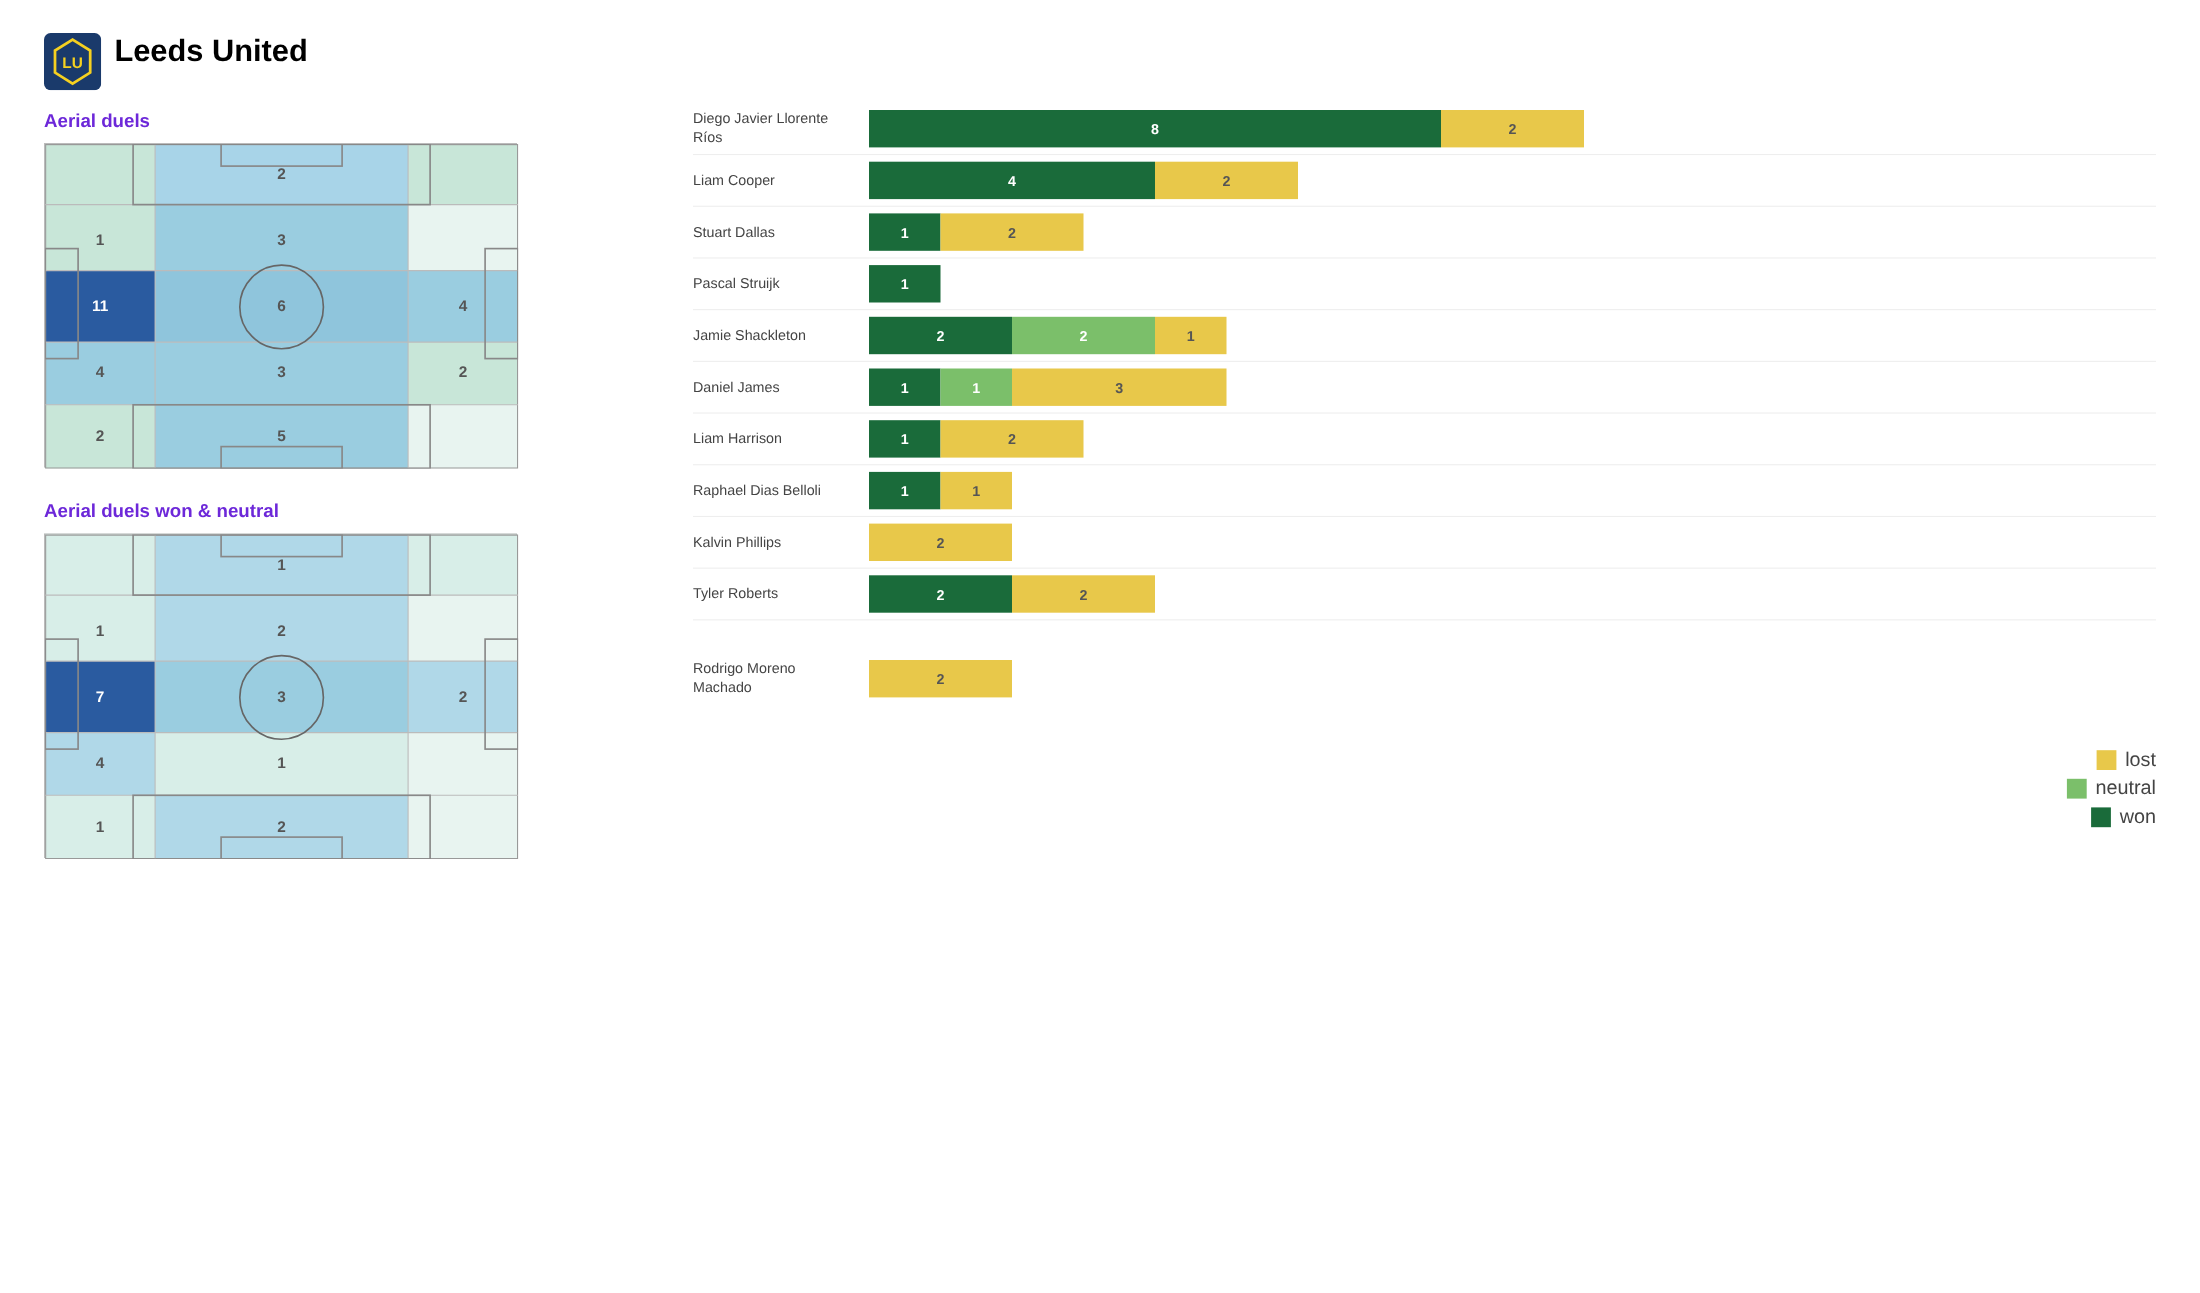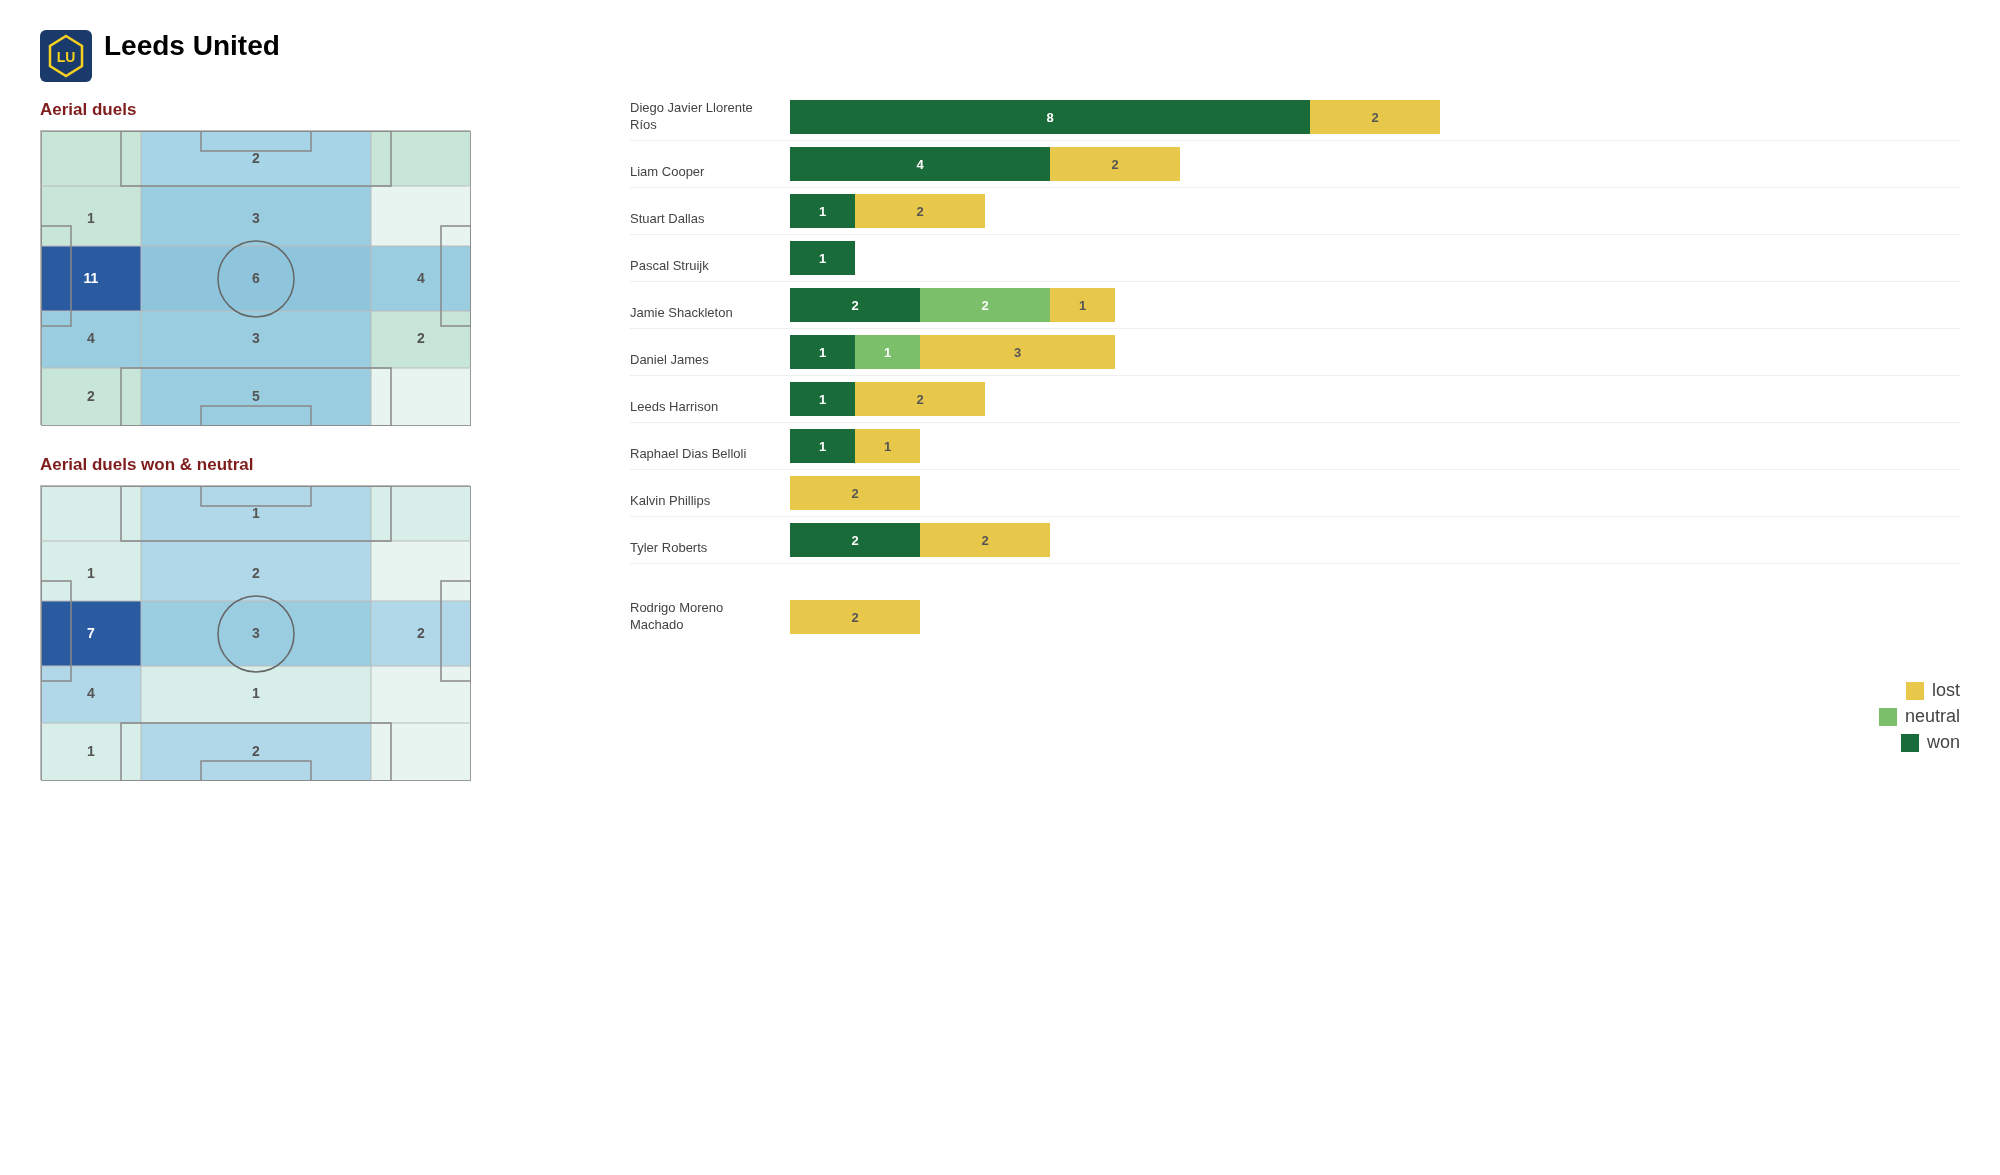--- a/index.html
+++ b/index.html
@@ -34,39 +34,39 @@
     .left-col {
       width: 530px;
       flex-shrink: 0;
     }
     .right-col {
       flex: 1;
     }
     .section-title {
       font-size: 17px;
       font-weight: bold;
-      color: #7f1d1d;
+      color: #6d28d9;
       margin-bottom: 10px;
     }
     
     .pitch-container {
       position: relative;
       width: 430px;
       height: 295px;
       background: #e8f4f0;
       border: 1.5px solid #bbb;
       margin-bottom: 30px;
     }
     
     .bar-chart-section {
       margin-bottom: 0;
     }
     .bar-row {
       display: flex;
-      align-items: flex-end;
+      align-items: center;
       margin-bottom: 6px;
       min-height: 36px;
       border-bottom: 1px solid #eee;
       padding-bottom: 6px;
     }
     .bar-row:last-child {
       border-bottom: none;
       margin-top: 36px;
     }
     .bar-label {
@@ -297,21 +297,21 @@
         </div>
         <div class="bar-row">
           <div class="bar-label">Daniel James</div>
           <div class="bar-group">
             <div class="bar-segment won" style="width: 65px;">1</div>
             <div class="bar-segment neutral" style="width: 65px;">1</div>
             <div class="bar-segment lost" style="width: 195px;">3</div>
           </div>
         </div>
         <div class="bar-row">
-          <div class="bar-label">Leeds Harrison</div>
+          <div class="bar-label">Liam Harrison</div>
           <div class="bar-group">
             <div class="bar-segment won" style="width: 65px;">1</div>
             <div class="bar-segment lost" style="width: 130px;">2</div>
           </div>
         </div>
         <div class="bar-row">
           <div class="bar-label">Raphael Dias Belloli</div>
           <div class="bar-group">
             <div class="bar-segment won" style="width: 65px;">1</div>
             <div class="bar-segment lost" style="width: 65px;">1</div>

